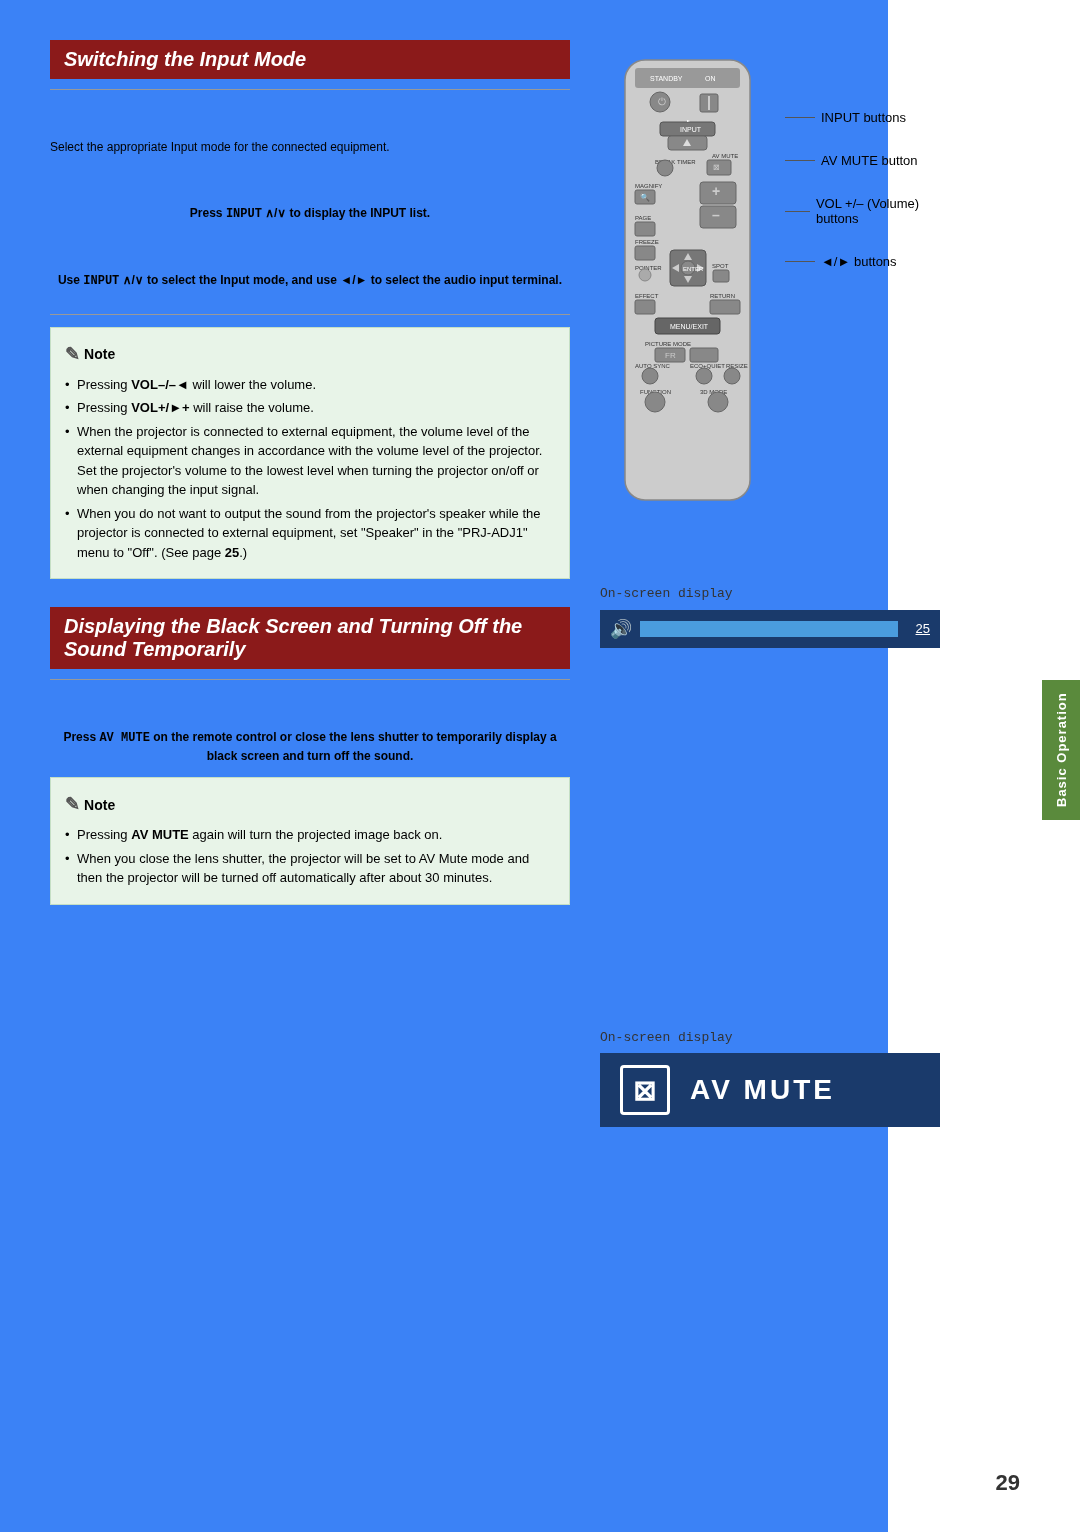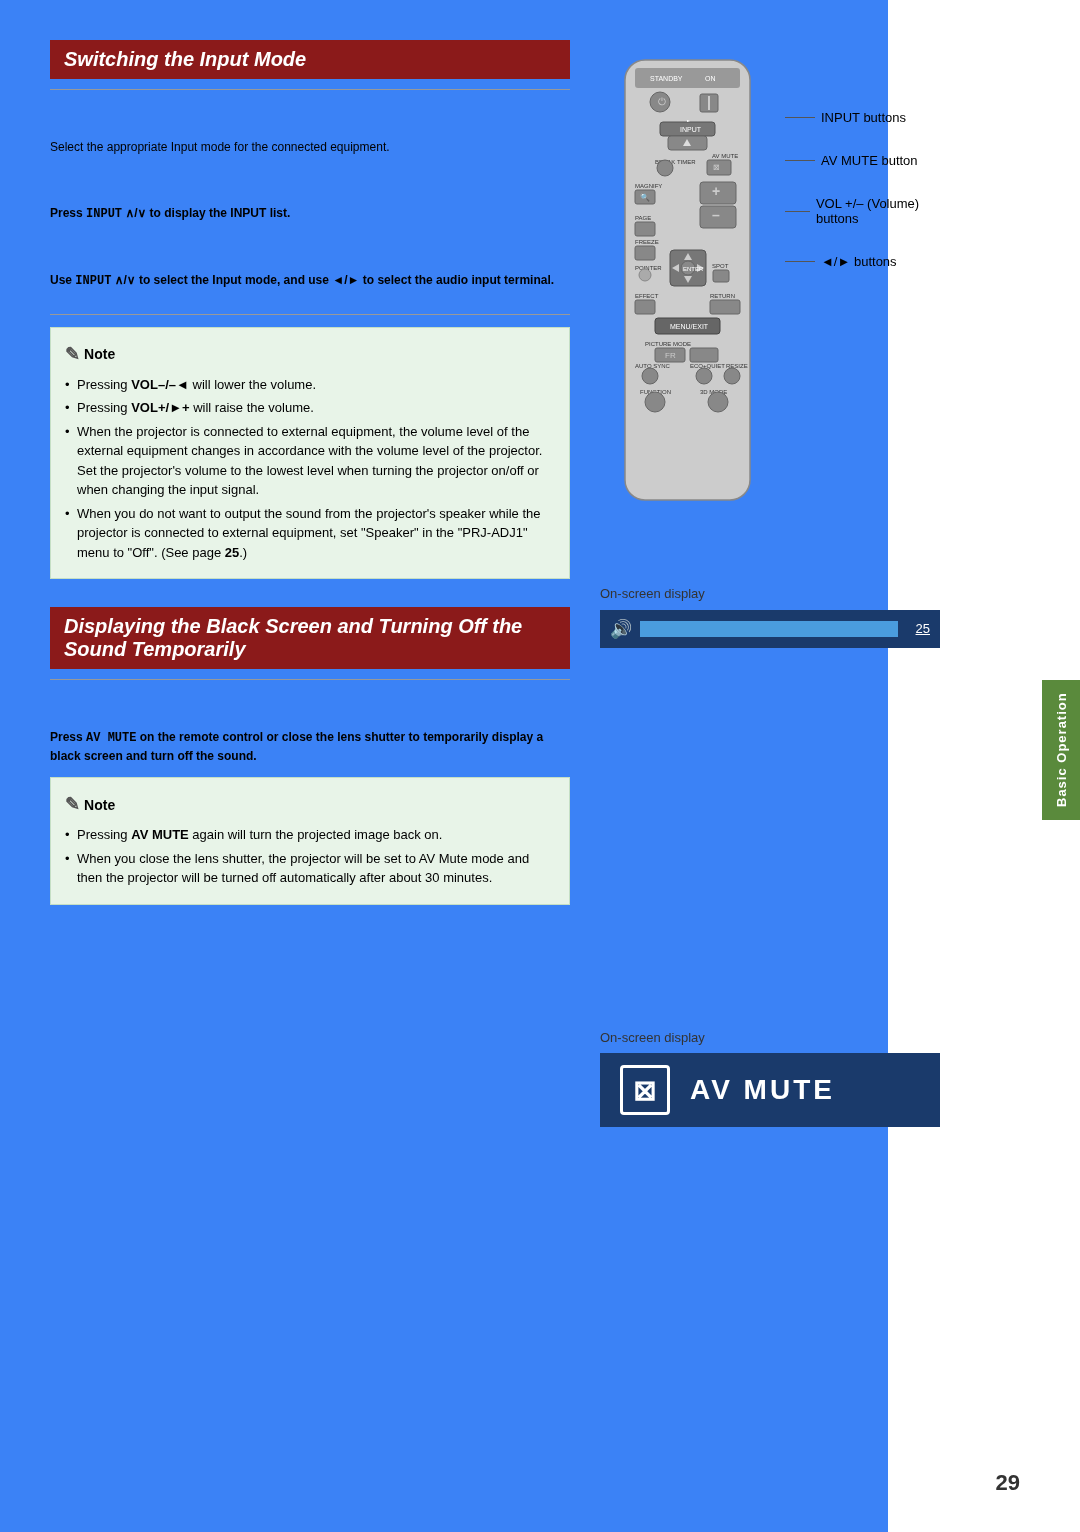--- a/index.html
+++ b/index.html
@@ -80,20 +80,21 @@
 
     p {
       font-size: 12px;
       line-height: 1.5;
       margin-bottom: 8px;
       margin-top: 48px;
     }
 
     .bold-text {
       font-weight: bold;
+      text-align: center;
     }
 
     .key-term {
       font-weight: bold;
       font-family: 'Courier New', monospace;
     }
 
     
     .note-box {
       background: #e8f4e8;
@@ -145,20 +146,21 @@
       position: relative;
       margin-top: 10px;
     }
 
     
     .onscreen-label {
       font-size: 13px;
       color: #333;
       margin-top: 16px;
       margin-bottom: 6px;
+      font-family: Liberation Mono, monospace;
     }
 
     .volume-bar-container {
       background: #1a3a6b;
       padding: 8px 10px;
       display: flex;
       align-items: center;
       gap: 8px;
       width: 340px;
     }

